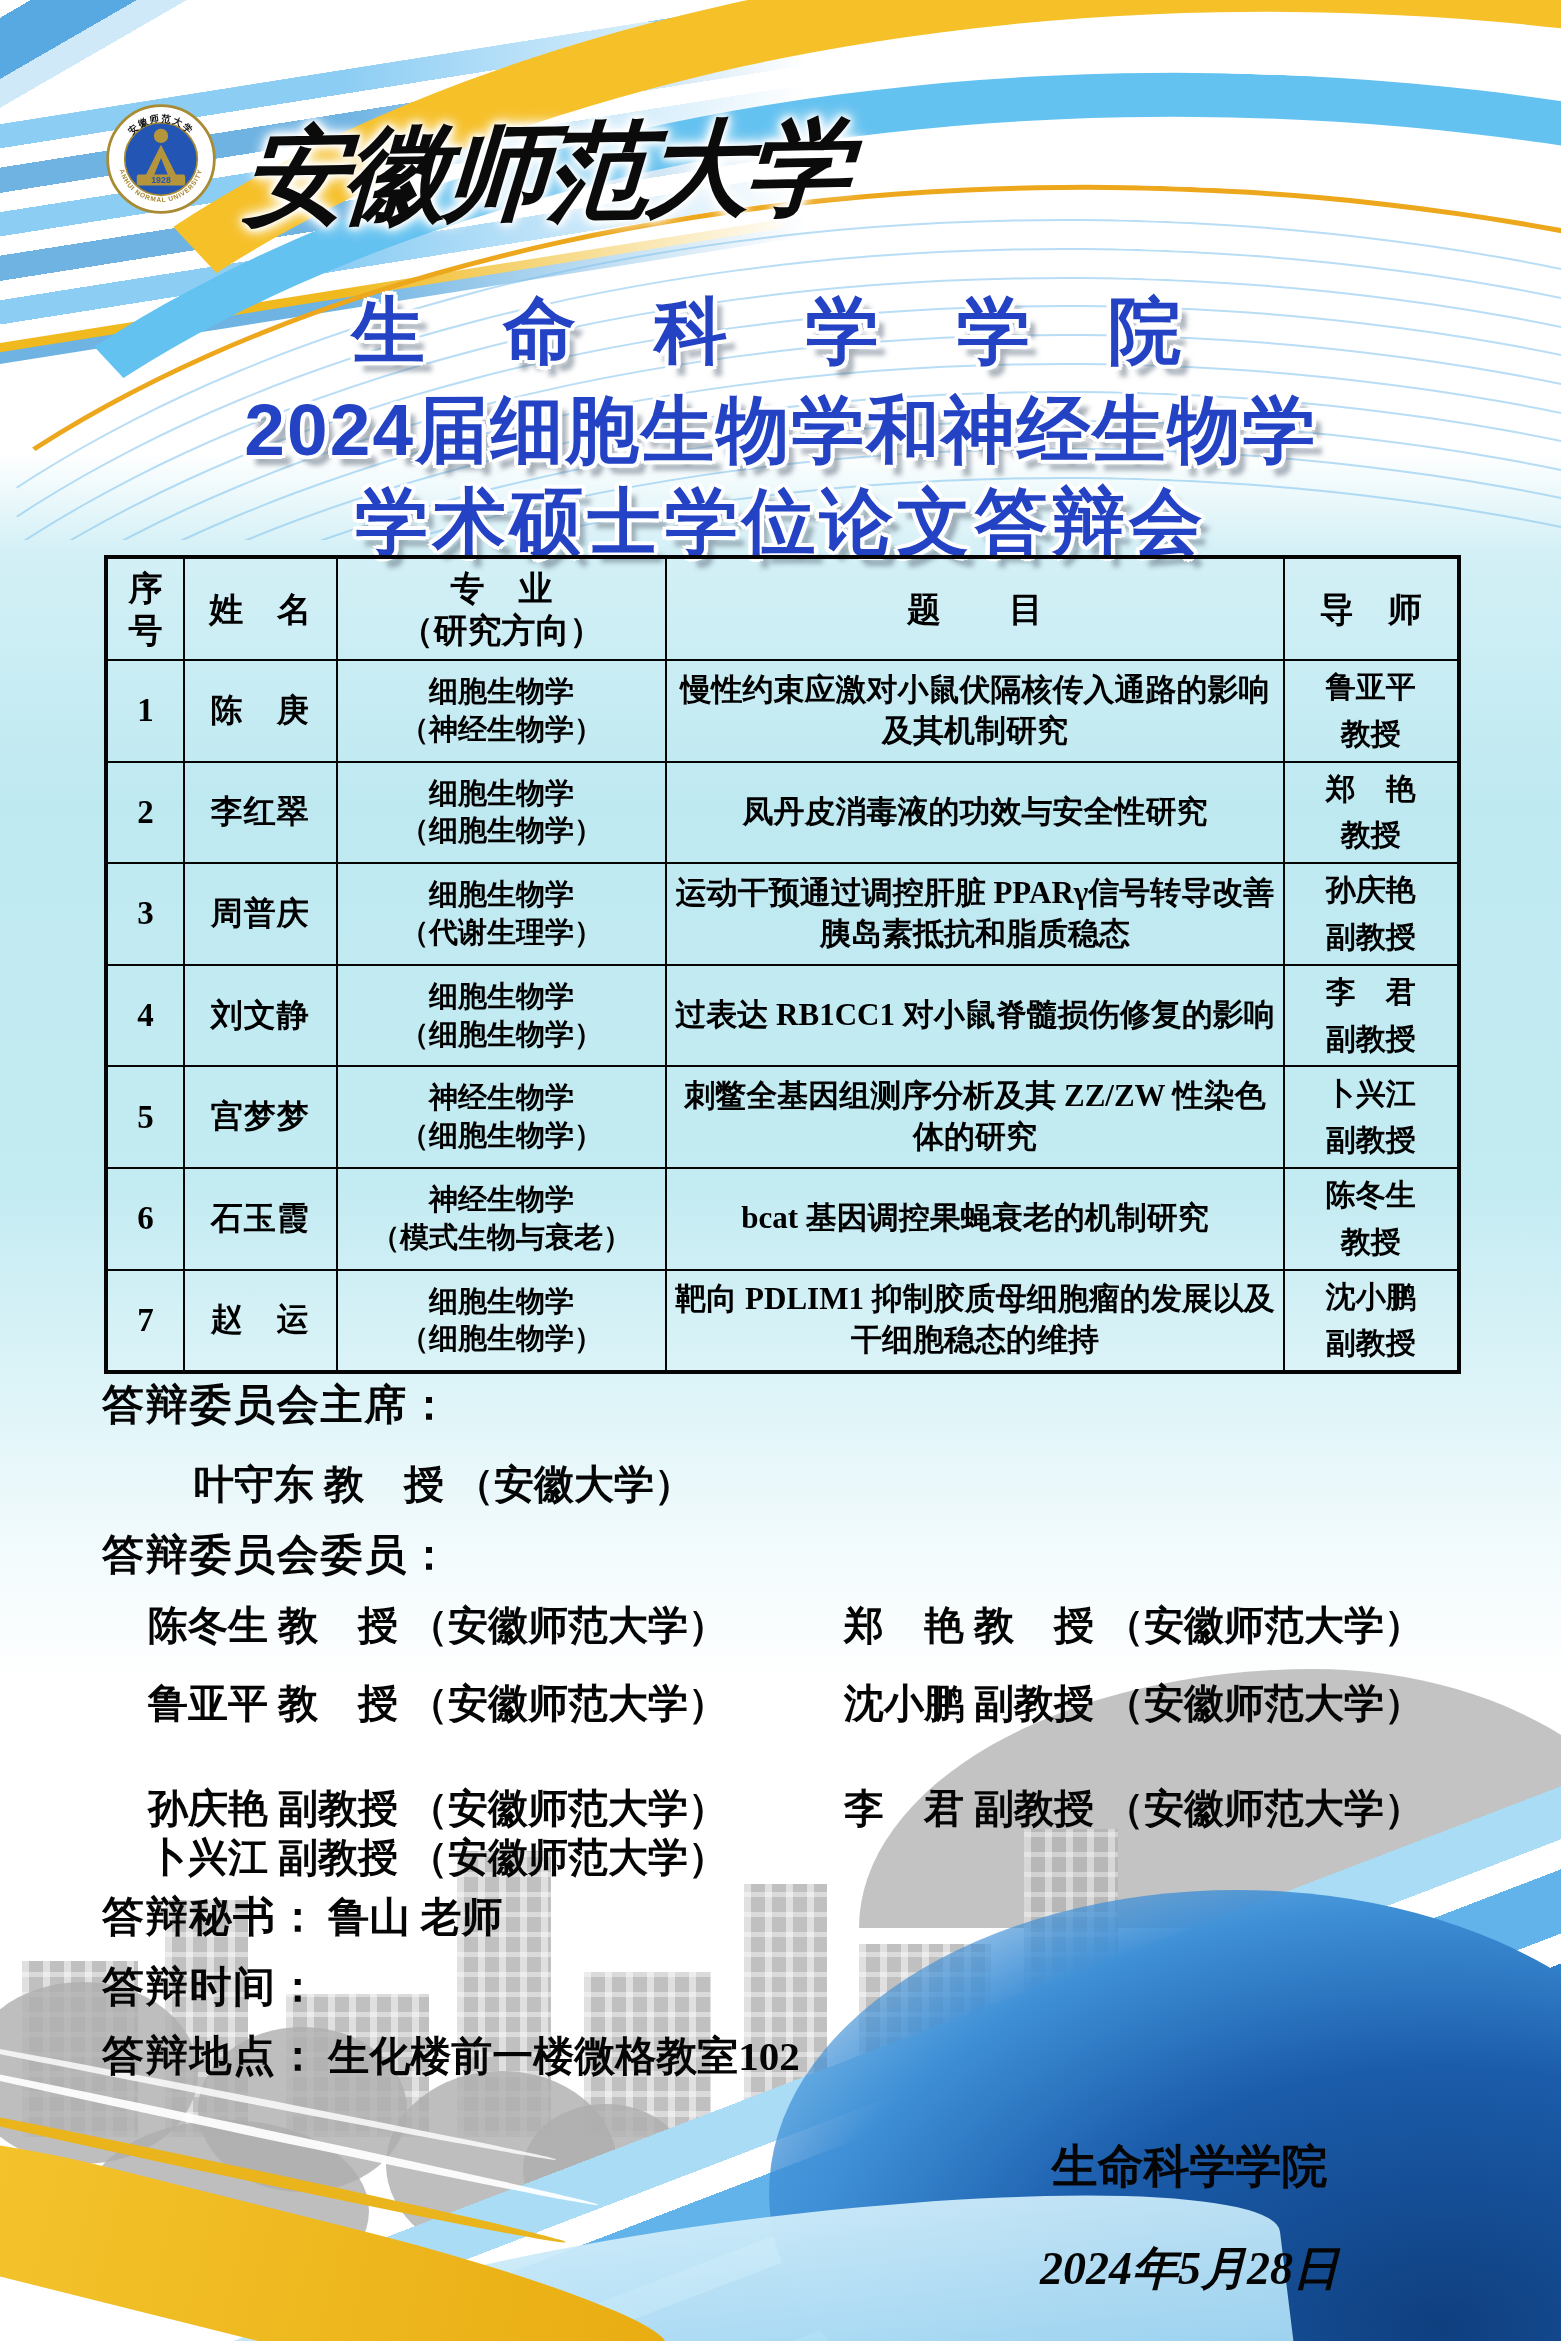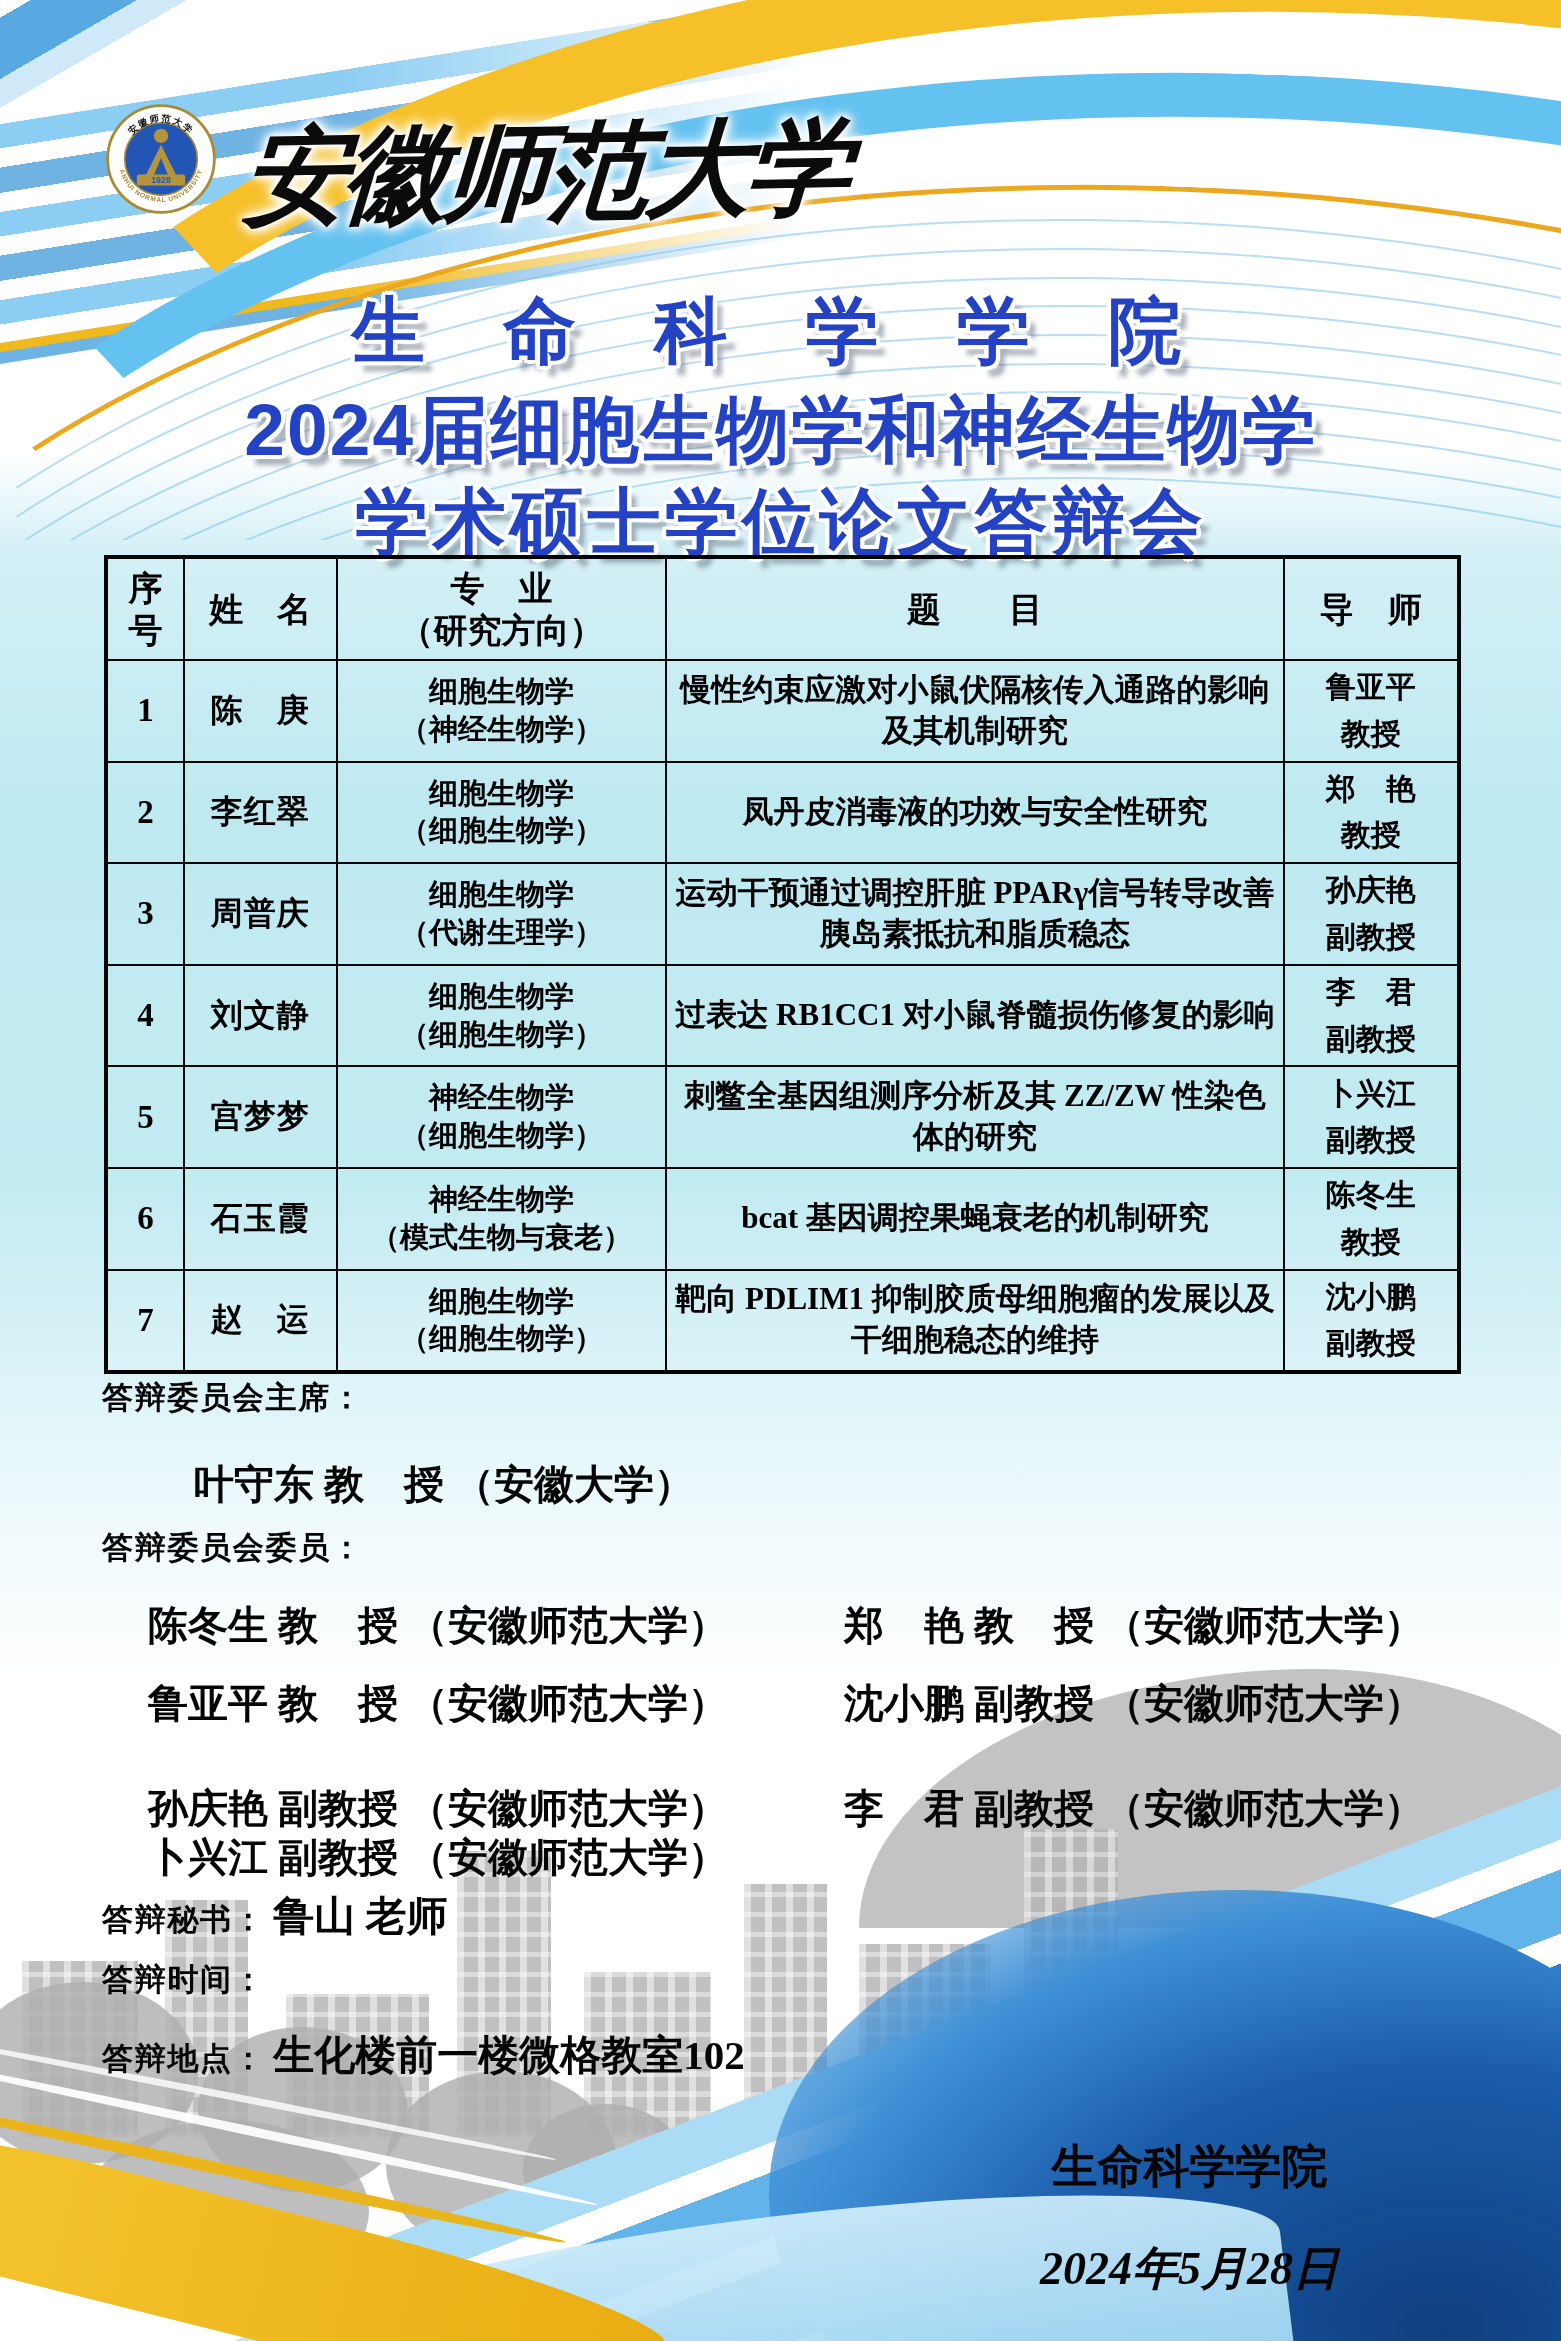--- a/index.html
+++ b/index.html
@@ -81,21 +81,21 @@
   .defense-table{border:2.2px solid #050505;outline:2.8px solid #050505;}
   .hrow{height:102px;font-size:34px;font-weight:700;line-height:1.25;}
   .brow{height:93px;}
   .cell-index{font-family:"Liberation Serif","DejaVu Serif",serif;font-size:33px;font-weight:700;}
   .cell-name{font-family:"Liberation Serif","DejaVu Serif",serif;font-size:32px;font-weight:600;letter-spacing:1.1px;}
   .cell-major{font-family:"Liberation Serif","DejaVu Serif",serif;font-size:29px;font-weight:600;line-height:1.3;}
   .cell-topic{font-family:Liberation Serif, serif;font-size:31px;font-weight:600;
     text-align:left;line-height:1.32;padding:3.3px 12px;}
   .cell-advisor{font-family:"Liberation Serif","DejaVu Serif",serif;font-size:30px;font-weight:600;line-height:1.55;}
   
-  .label{font-weight:800;font-size:31px;letter-spacing:1.7px;color:#050505;}
+  .label{font-weight:800;font-size:42px;letter-spacing:1.7px;color:#050505;}
   .kai{font-family:"Liberation Serif","DejaVu Serif",serif;font-weight:600;color:#050505;}
   .chair-label{position:absolute;left:102px;top:1377px;z-index:10;}
   .chair-line{position:absolute;left:194px;top:1457px;font-size:40px;z-index:10;}
   .members-label{position:absolute;left:102px;top:1527px;z-index:10;}
   .member-row{position:absolute;left:148px;width:1366px;display:flex;z-index:10;font-size:40px;}
   .member-row .m-left{width:696px;flex:0 0 auto;}
   .mr-1{top:1598px}.mr-2{top:1676px}.mr-3{top:1781px}.mr-4{top:1830px}
   .detail-line{position:absolute;left:102px;display:flex;align-items:baseline;gap:7.7px;z-index:10;}
   .detail-value{font-size:41px;font-weight:700;}
   .dl-sec{top:1889px}.dl-time{top:1959px}.dl-loc{top:2028px}

